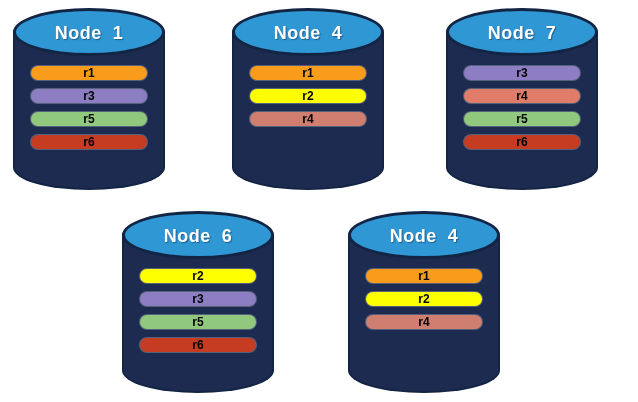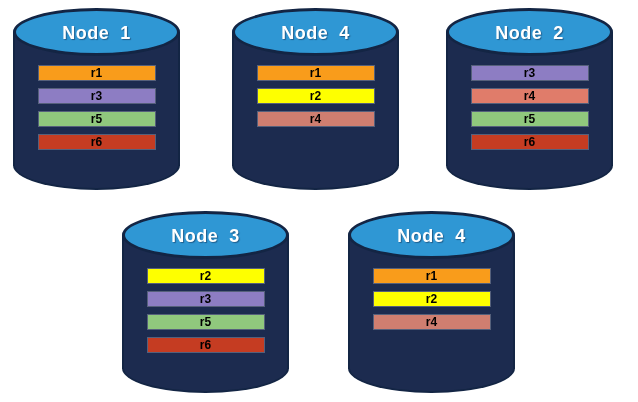--- a/index.html
+++ b/index.html
@@ -6,21 +6,21 @@
   html, body { background: #ffffff; }
   body {
     font-family: "Liberation Sans", "DejaVu Sans", sans-serif;
     width: 638px; height: 402px; position: relative; overflow: hidden;
   }
   .canvas {
     position: absolute; left: 0; top: 0; width: 638px; height: 402px;
     background: var(--background, #ffffff);
   }
   .cylinder {
-    position: absolute; width: 167px; height: 182px;
+    position: absolute; width: 152px; height: 182px;
   }
   .pos-1 { left: 13px;  top: 8px; }
   .pos-2 { left: 232px; top: 8px; }
   .pos-3 { left: 446px; top: 8px; }
   .pos-4 { left: 122px; top: 211px; }
   .pos-5 { left: 348px; top: 211px; }
   .cyl-body {
     position: absolute; left: 0; right: 0; top: 24px; bottom: 0;
     background: var(--cylinder-body, #1C2B4F);
     border: 2px solid var(--cylinder-outline, #132544);
@@ -40,21 +40,21 @@
     white-space: pre;
     text-shadow: 1px 1px 1px rgba(10, 25, 55, 0.45);
     padding-top: 2px;
   }
   .bars {
     position: absolute; left: 0; right: 0; top: 58px;
   }
   .bar {
     width: 116px; height: 14px;
     margin: 0 auto 9px auto;
-    border-radius: 0;
+    border-radius: 7px;
     box-shadow: 0 0 0 1px rgba(255,255,255,0.25);
     display: flex; align-items: center; justify-content: center;
   }
   .bar-label {
     color: var(--bar-text, #000000);
     font-weight: bold; font-size: 12px; line-height: 14px;
   }
 </style>
 </head>
 <body>
@@ -96,42 +96,42 @@
       </div>
       <div class="bar" style="background-color: rgb(207, 126, 112);">
         <span class="bar-label">r4</span>
       </div>
     </div>
   </div>
 
   <div class="cylinder pos-3">
     <div class="cyl-body"></div>
     <div class="cyl-top">
-      <span class="node-label">Node  2</span>
+      <span class="node-label">Node  7</span>
     </div>
     <div class="bars">
       <div class="bar" style="background-color: rgb(141, 125, 195);">
         <span class="bar-label">r3</span>
       </div>
       <div class="bar" style="background-color: rgb(224, 124, 106);">
         <span class="bar-label">r4</span>
       </div>
       <div class="bar" style="background-color: rgb(144, 200, 125);">
         <span class="bar-label">r5</span>
       </div>
       <div class="bar" style="background-color: rgb(197, 60, 34);">
         <span class="bar-label">r6</span>
       </div>
     </div>
   </div>
 
   <div class="cylinder pos-4">
     <div class="cyl-body"></div>
     <div class="cyl-top">
-      <span class="node-label">Node  3</span>
+      <span class="node-label">Node  6</span>
     </div>
     <div class="bars">
       <div class="bar" style="background-color: rgb(254, 255, 0);">
         <span class="bar-label">r2</span>
       </div>
       <div class="bar" style="background-color: rgb(141, 125, 195);">
         <span class="bar-label">r3</span>
       </div>
       <div class="bar" style="background-color: rgb(144, 200, 125);">
         <span class="bar-label">r5</span>

